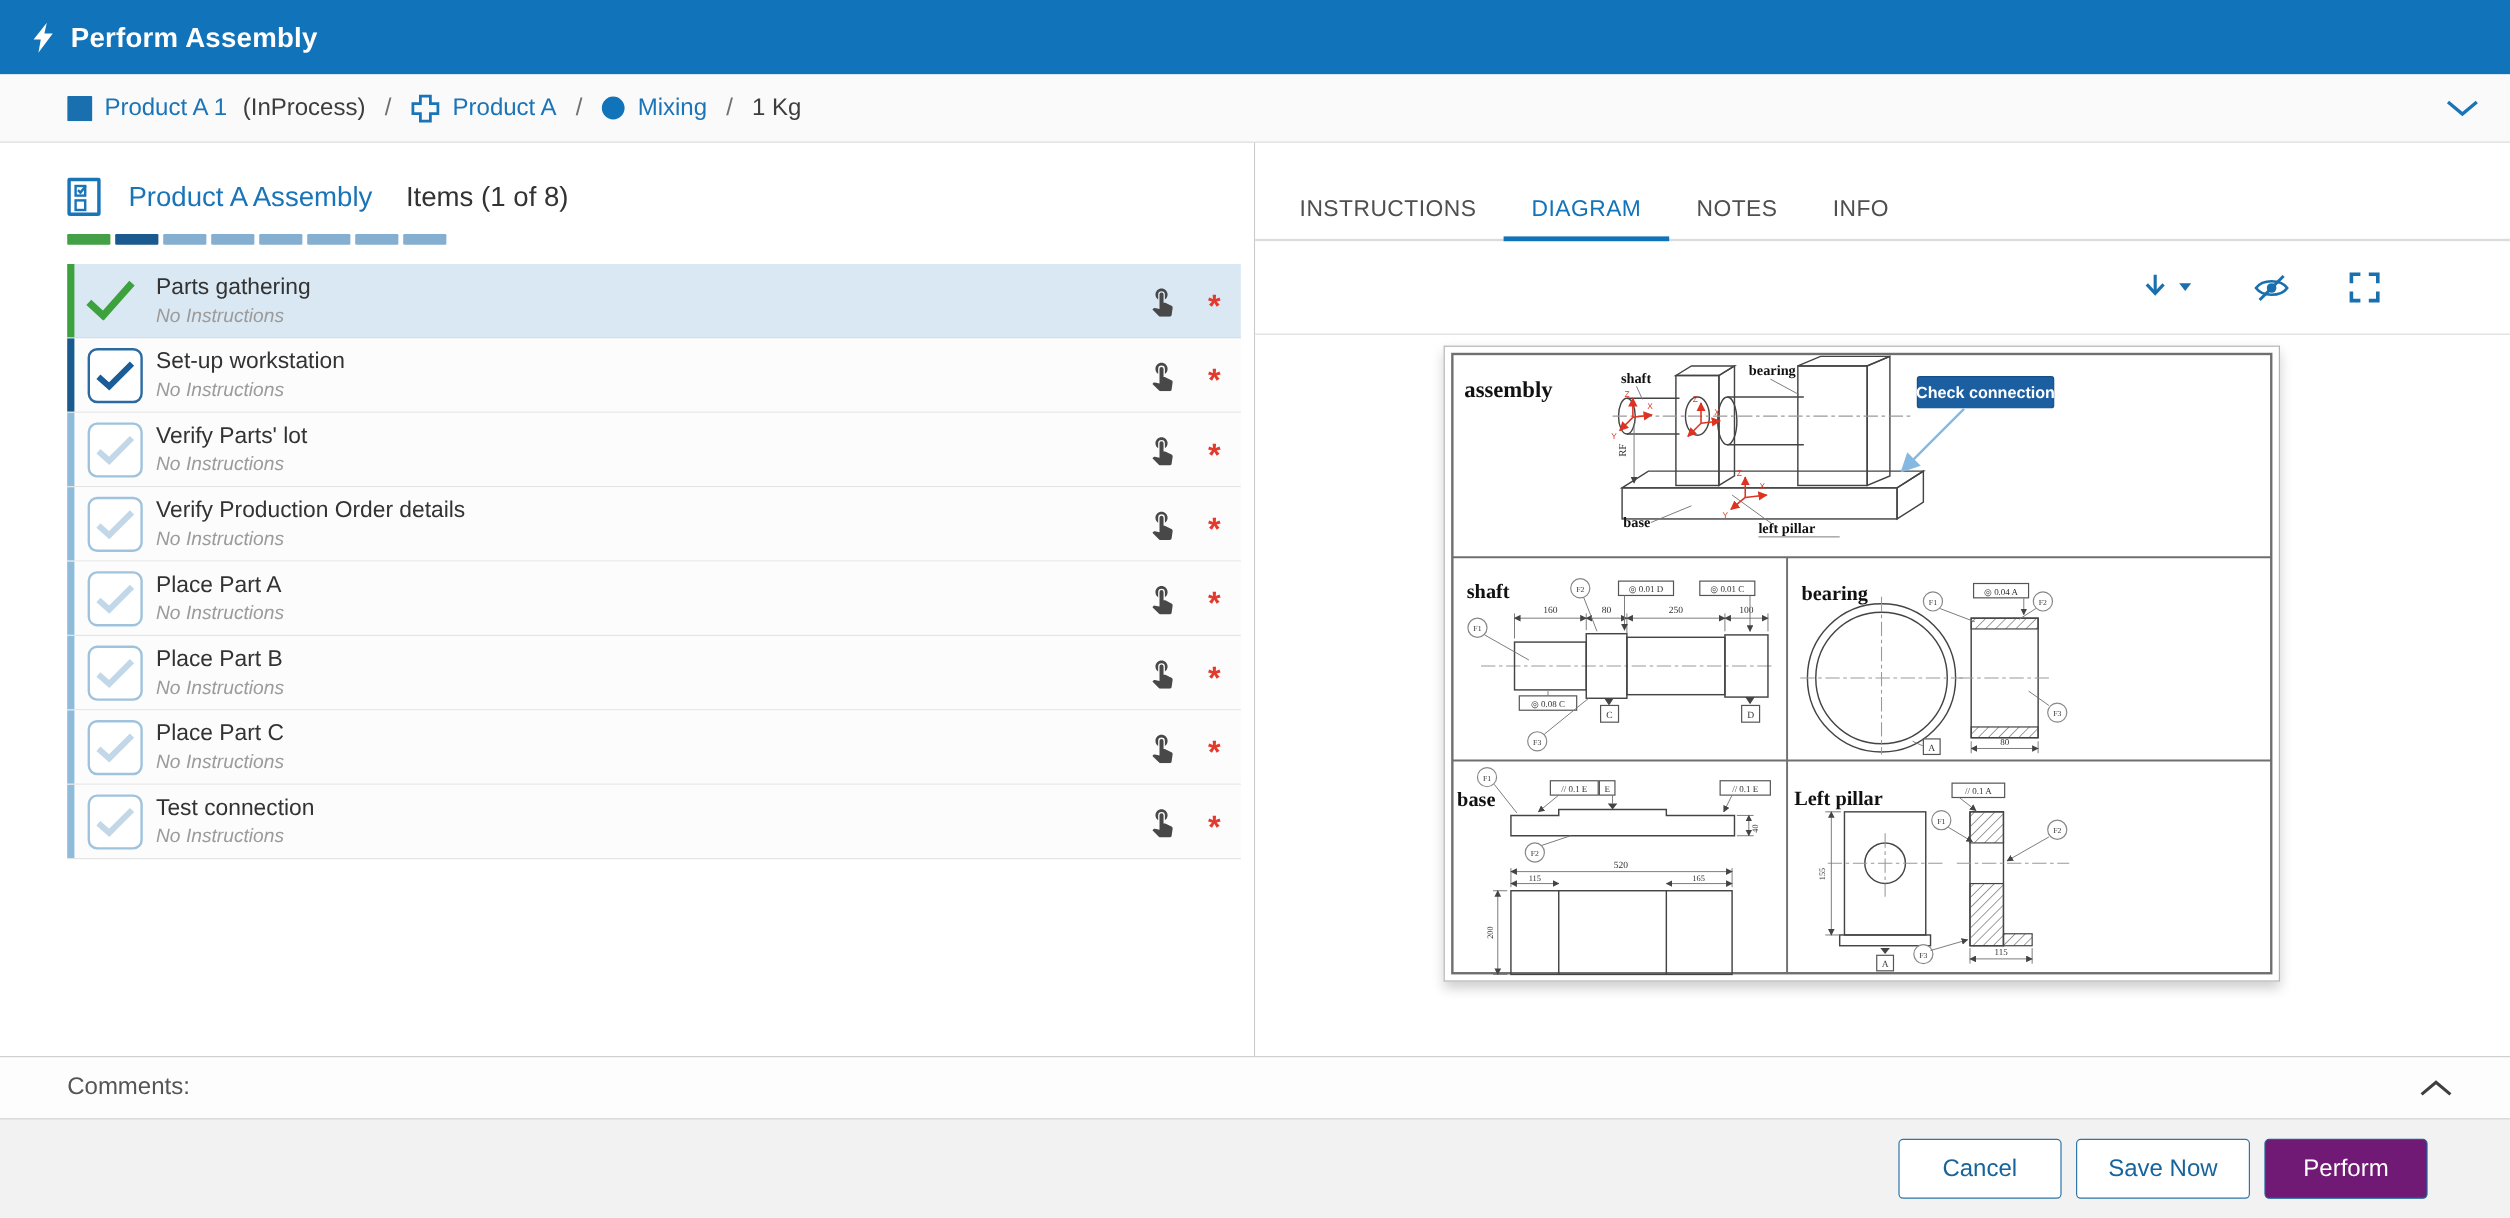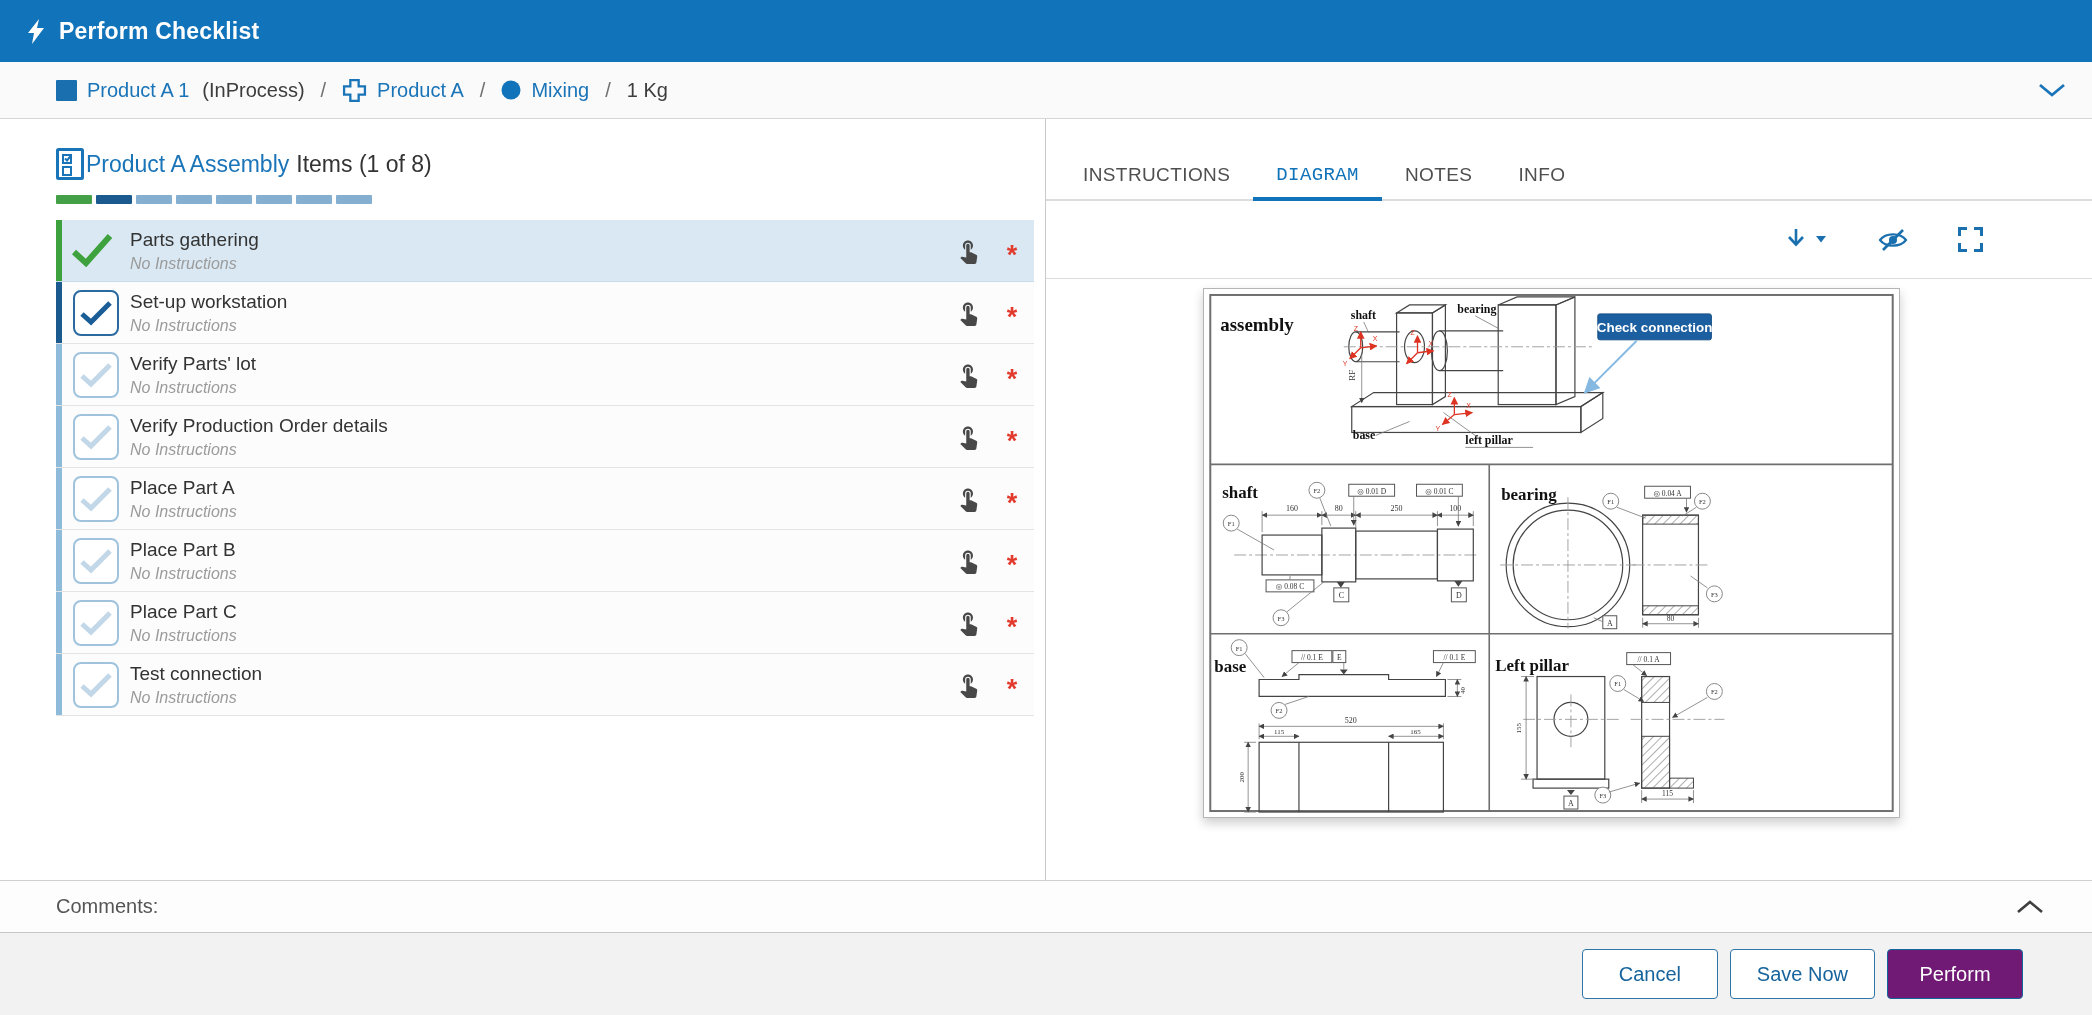--- a/index.html
+++ b/index.html
@@ -13,21 +13,21 @@
   
   .crumbbar { height:57px; background:#fafafa; border-bottom:1px solid #d7d7d7; display:flex; align-items:center; padding:0 20px 0 56px; gap:13px; font-size:20px; color:#3d3d3d; flex:0 0 auto; }
   .crumb-link { color:#1a74b8; display:flex; align-items:center; gap:10px; cursor:pointer; }
   .crumb-status { color:#3d3d3d; }
   .crumb-sep { color:#707070; padding:0 3px; }
   .crumb-chevron { margin-left:auto; display:flex; cursor:pointer; padding-right:6px; }
 
   
   .content { flex:1 1 auto; display:flex; min-height:0; }
   .left-pane { width:1046px; border-right:1px solid #c9c9c9; padding:29px 12px 0 56px; background:#fff; }
-  .pane-header { display:flex; align-items:center; gap:2px; }
+  .pane-header { display:flex; align-items:center; gap:23px; }
   .pane-title { color:#1a74b8; font-size:23px; cursor:pointer; }
   .pane-counter { color:#333; font-size:23px; margin-left:5px; }
 
   .progress { display:flex; gap:4px; margin-top:15px; }
   .progress .seg { width:36px; height:9px; border-radius:1px; background:#84afd1; }
   .progress .seg.done { background:#43a047; }
   .progress .seg.current { background:#1a5a8e; }
 
   .items { list-style:none; margin-top:16px; width:978px; }
   .item { position:relative; height:62px; display:flex; align-items:center; border-bottom:1px solid #e4e4e4; padding:0 14px 0 74px; background:#fcfcfc; cursor:pointer; }
@@ -41,21 +41,21 @@
   .item-text { flex:1; min-width:0; }
   .item-title { font-size:19px; color:#333; }
   .item-sub { font-size:16px; font-style:italic; color:#9b9b9b; margin-top:4px; }
   .touch-btn { margin-right:22px; display:flex; cursor:pointer; }
   .req { color:#e23b2e; font-size:27px; font-weight:bold; width:16px; text-align:center; position:relative; top:5px; }
 
   
   .right-pane { flex:1; display:flex; flex-direction:column; min-width:0; background:#fff; }
   .tabs { margin-top:45px; padding-left:14px; display:flex; border-bottom:2px solid #dcdcdc; }
   .tab { padding:0 23px 13px; font-size:19px; letter-spacing:.4px; color:#4f4f4f; position:relative; cursor:pointer; }
-  .tab.active { color:#1173b9;font-family:Liberation Mono, monospace; }
+  .tab.active { color:#1173b9; }
   .tab.active::after { content:""; position:absolute; left:0; right:0; bottom:-2px; height:4px; background:#1173b9; }
   .viewer-toolbar { height:78px; border-bottom:1px solid #ddd; display:flex; align-items:center; justify-content:flex-end; gap:49px; padding-right:108px; }
   .tool-btn { display:flex; align-items:center; cursor:pointer; }
   .diagram-wrap { padding:9px 0 0 157px; }
   svg.diagram { display:block; background:#fff; border:1px solid #b5b5b5; box-shadow:0 5px 10px rgba(0,0,0,.2); }
   .tt { font-family:"Liberation Serif",serif; font-weight:bold; fill:#111; }
   .dt { font-family:"Liberation Serif",serif; fill:#333; }
   .thin { stroke:#777; stroke-width:.8; fill:none; }
   .oline { stroke:#444; stroke-width:1.2; fill:none; }
   .cl { stroke:#999; stroke-width:.9; fill:none; stroke-dasharray:12 3 3 3; }
@@ -76,21 +76,21 @@
 <body>
 
 <div class="app">
 
   <header class="topbar">
     <span style="display:flex;">
       <svg width="20" height="27" viewBox="0 0 20 27">
           <polygon points="13,1 2,15 8,15 6,26 18,10 11,10" fill="#fff"></polygon>
         </svg>
     </span>
-    <h1>Perform Checklist</h1>
+    <h1>Perform Assembly</h1>
   </header>
 
   <div class="crumbbar">
     <span class="crumb-link">
       <span style="display:flex;">
           <svg width="21" height="21">
             <rect x="0" y="0" width="21" height="21" rx="1" fill="#1a6fae"></rect>
           </svg>
         </span>
       <span>Product A 1</span>

